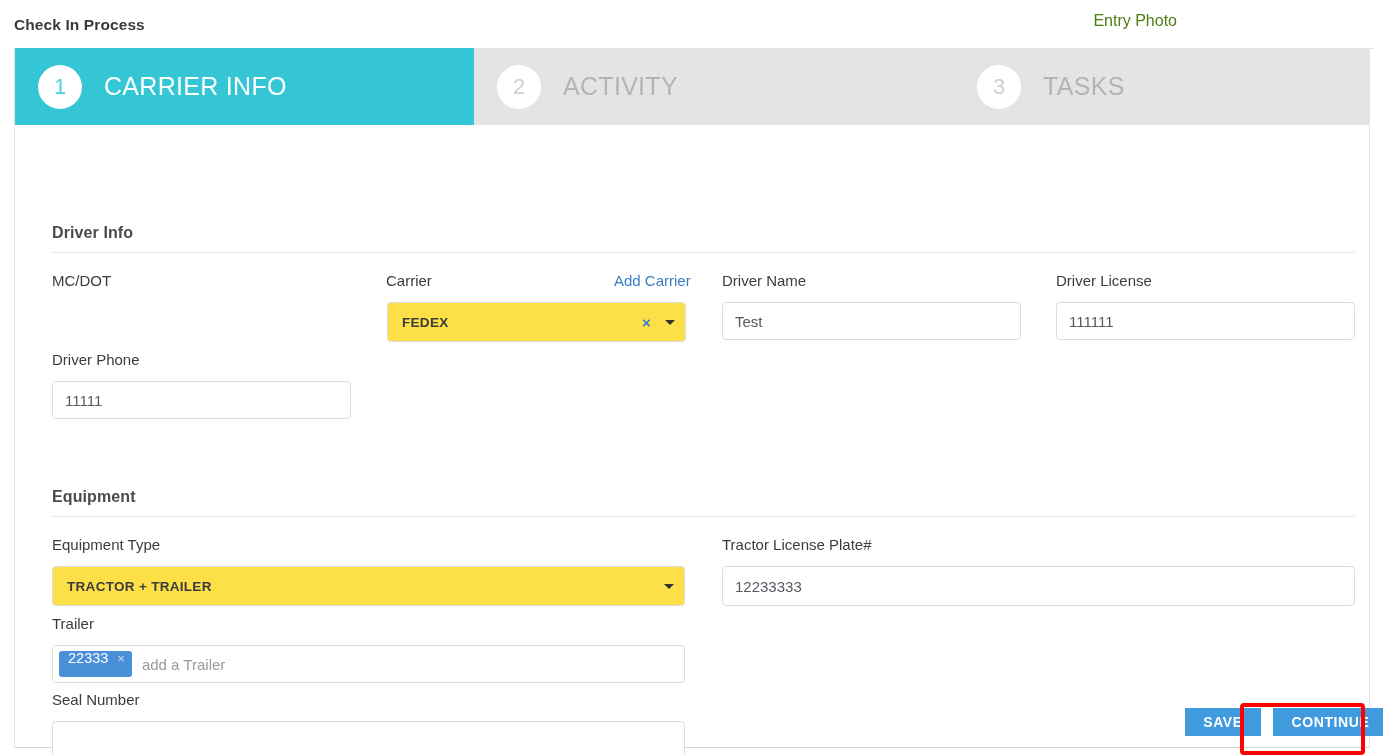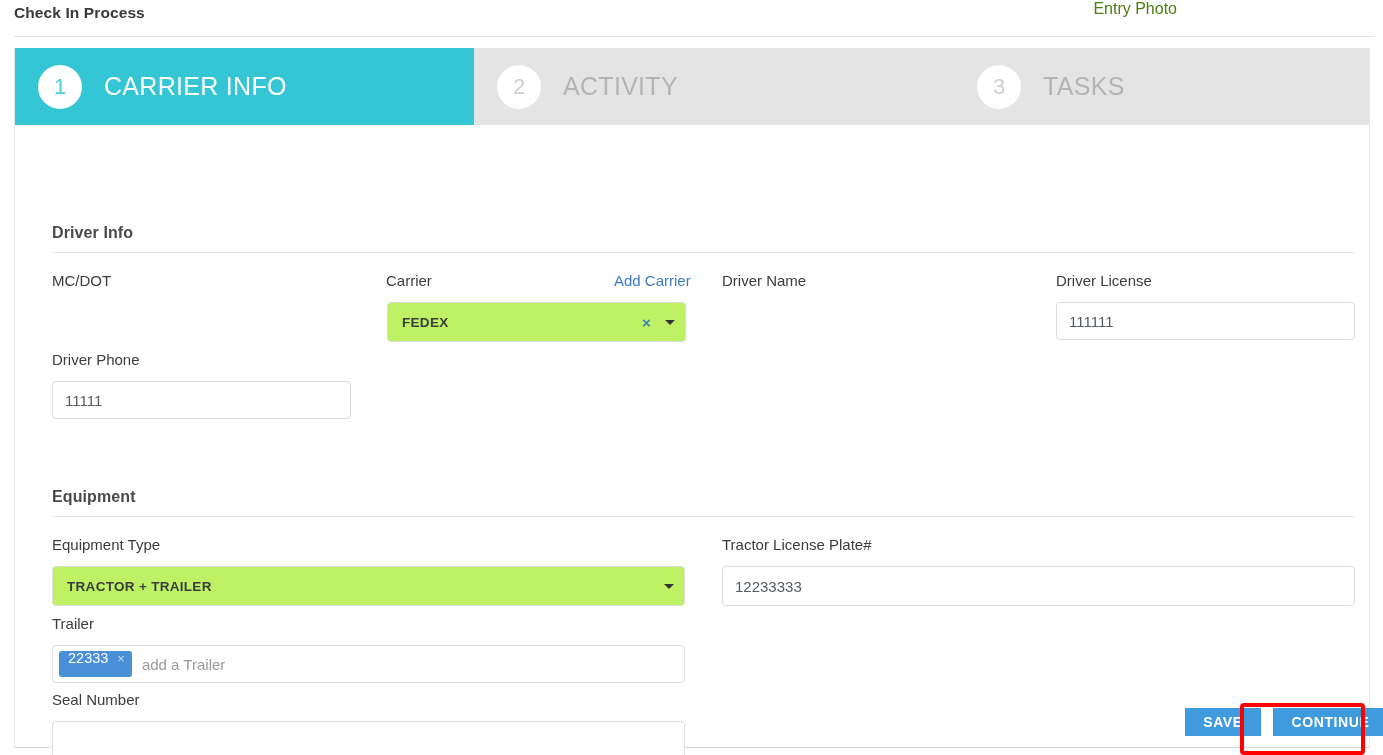--- a/index.html
+++ b/index.html
@@ -17,21 +17,21 @@
   .page {
     position: relative;
     width: 1383px;
     height: 755px;
     background: #ffffff;
   }
 
   
   .top-header {
     position: absolute;
-    top: 0; left: 0;
+    top: 12px; left: 0;
     width: 1182px;
     height: 38px;
   }
   .page-title {
     position: absolute;
     left: 14px;
     top: 4px;
     font-size: 15.5px;
     font-weight: bold;
     color: #3a3a3a;
@@ -157,21 +157,21 @@
     align-items: center;
     padding: 0 12px;
     font-size: 15px;
     color: #555b61;
     cursor: text;
   }
   .input-box .placeholder { color: #b3b3b3; }
 
   .select-box {
     position: absolute;
-    background: #bef264;
+    background: #fde047;
     border: 1px solid #dcdcdc;
     border-radius: 4px;
     height: 40px;
     display: flex;
     align-items: center;
     padding: 0 10px 0 14px;
     font-size: 13.5px;
     font-weight: bold;
     color: #3c3c3c;
     letter-spacing: 0.3px;
@@ -299,20 +299,23 @@
 
       <div class="field-label" style="left:371px; top:147px;">Carrier</div>
       <a class="link-inline" style="left:584px; top:147px;">Add Carrier</a>
       <div class="select-box" style="left:372px; top:177px; width:299px;">
         <span class="select-value">FEDEX</span>
         <span class="clear-x">×</span>
         <span class="caret"></span>
       </div>
 
       <div class="field-label" style="left:707px; top:147px;">Driver Name</div>
+      <div class="input-box" style="left:707px; top:177px; width:299px;">
+        <span>Test</span>
+      </div>
 
       <div class="field-label" style="left:1041px; top:147px;">Driver License</div>
       <div class="input-box" style="left:1041px; top:177px; width:299px;">
         <span>111111</span>
       </div>
 
       <div class="field-label" style="left:37px; top:226px;">Driver Phone</div>
       <div class="input-box" style="left:37px; top:256px; width:299px;">
         <span>11111</span>
       </div>

